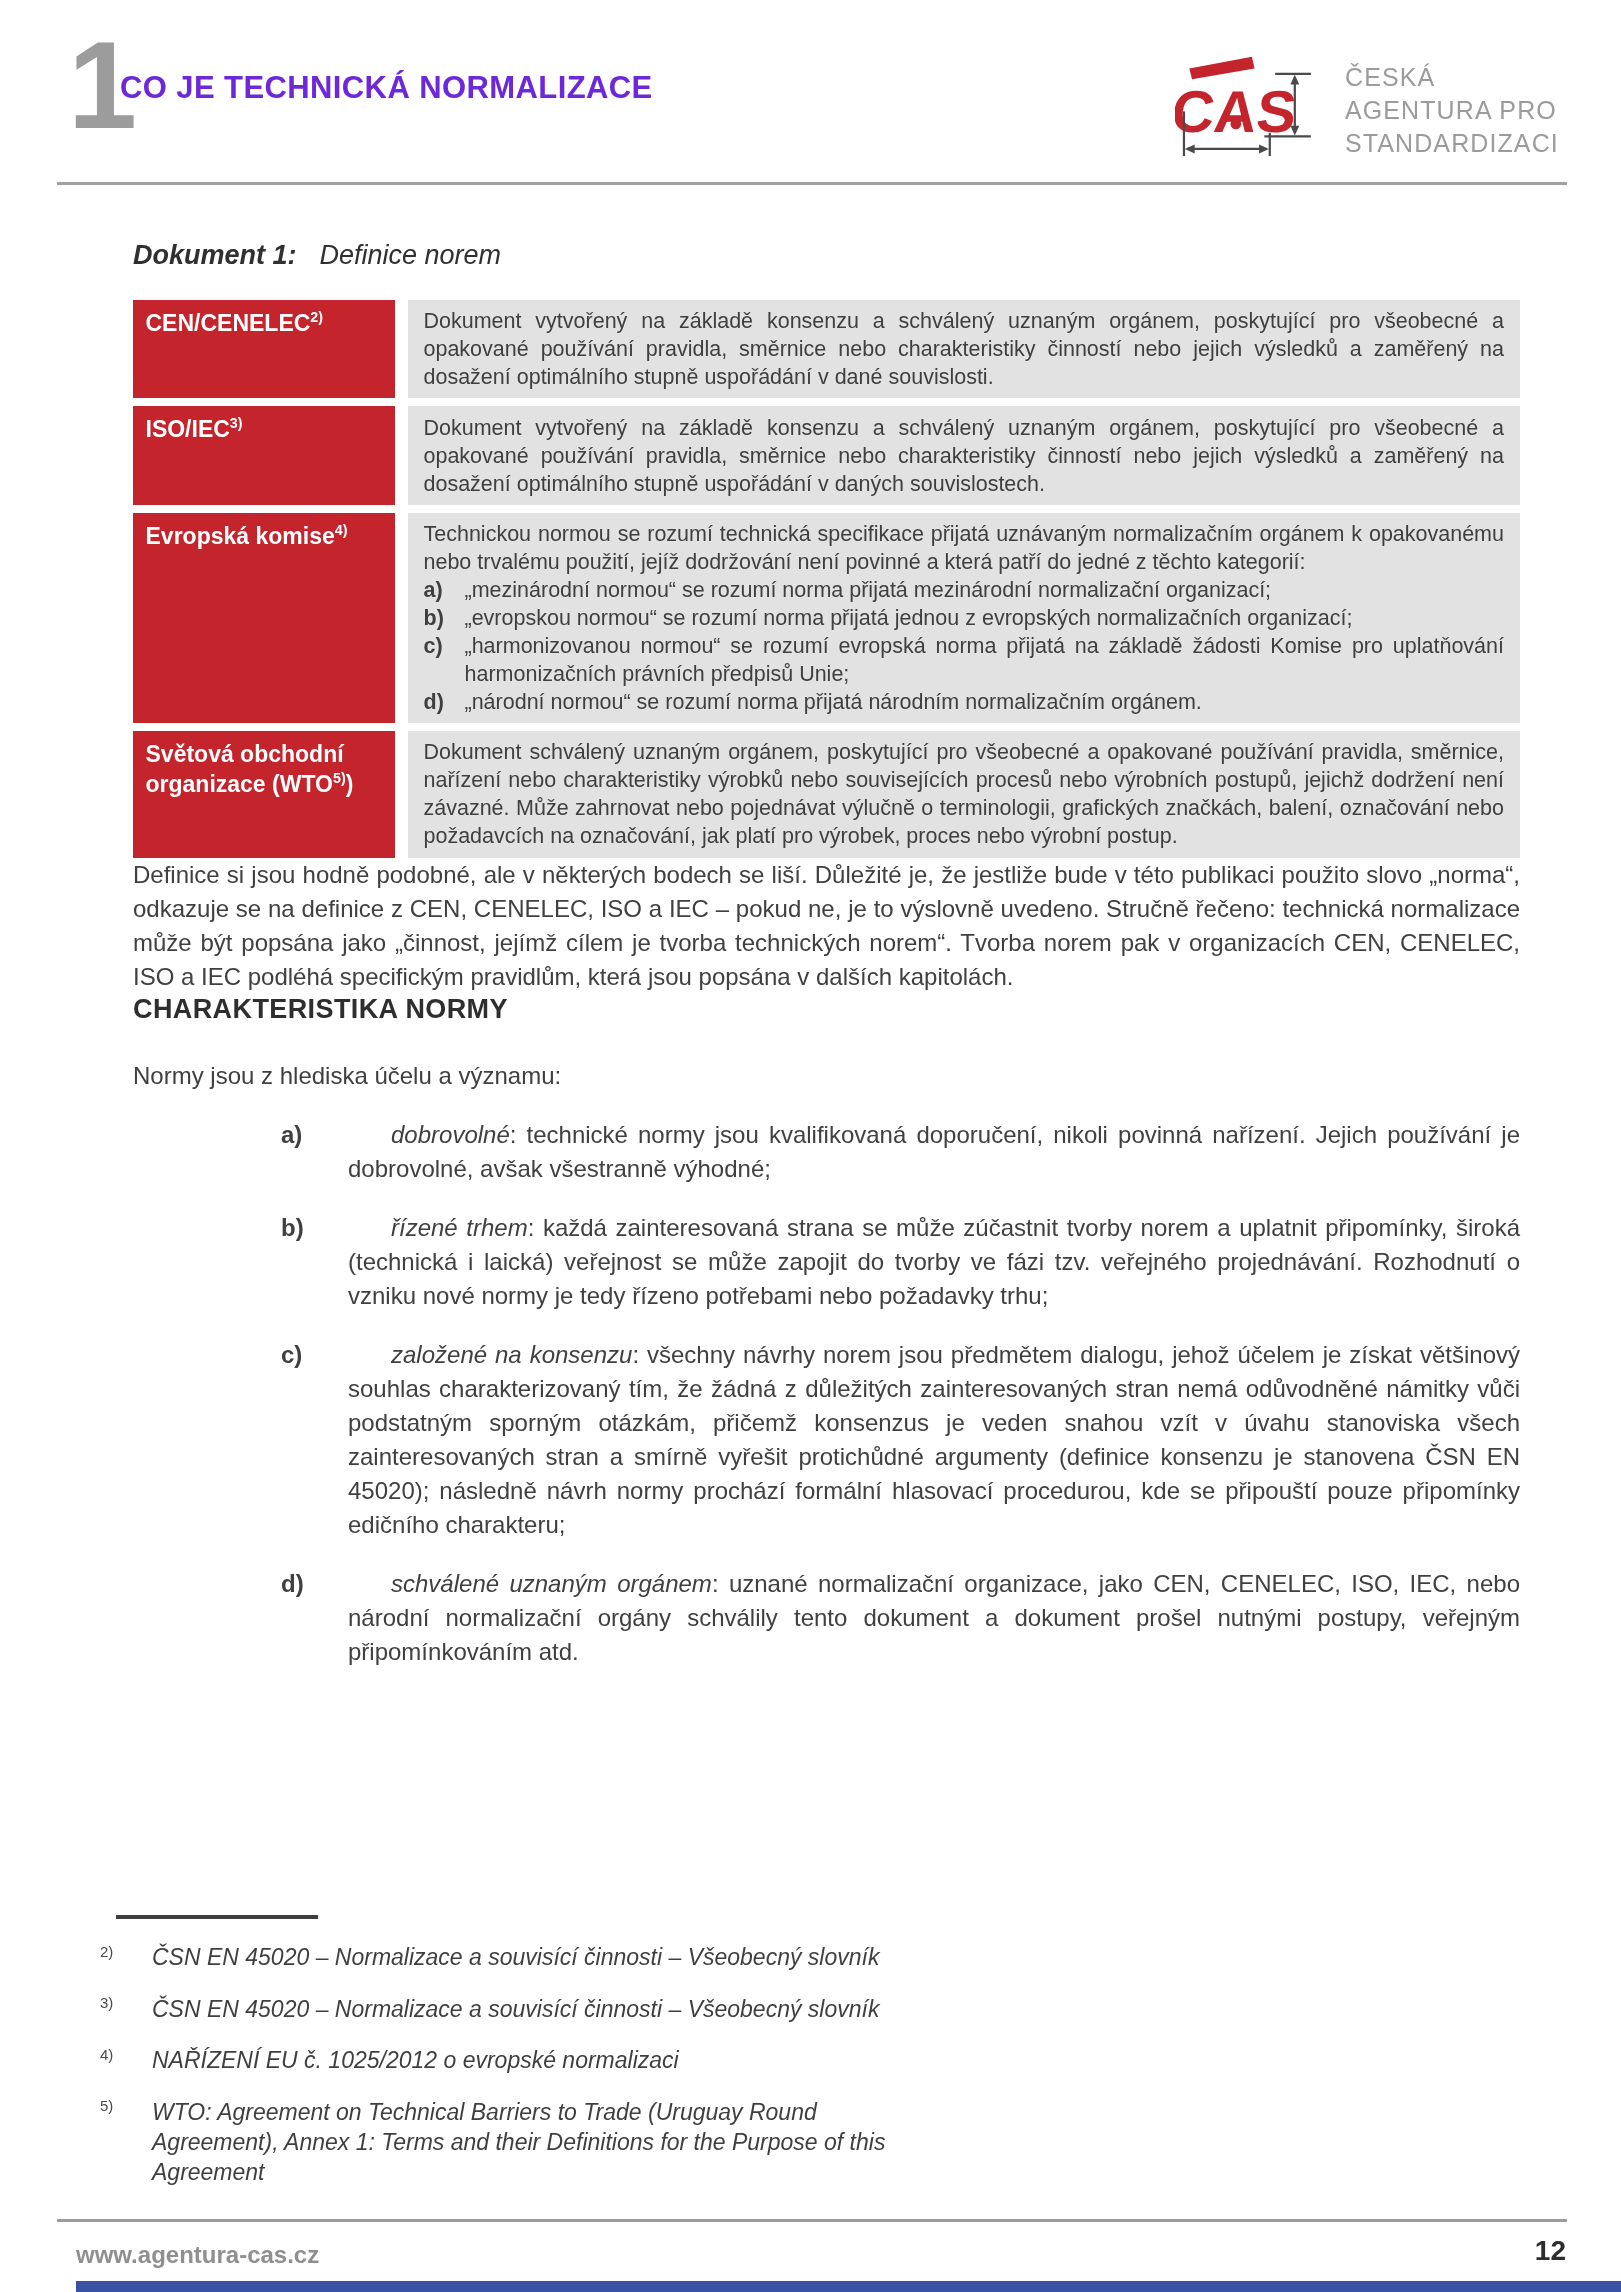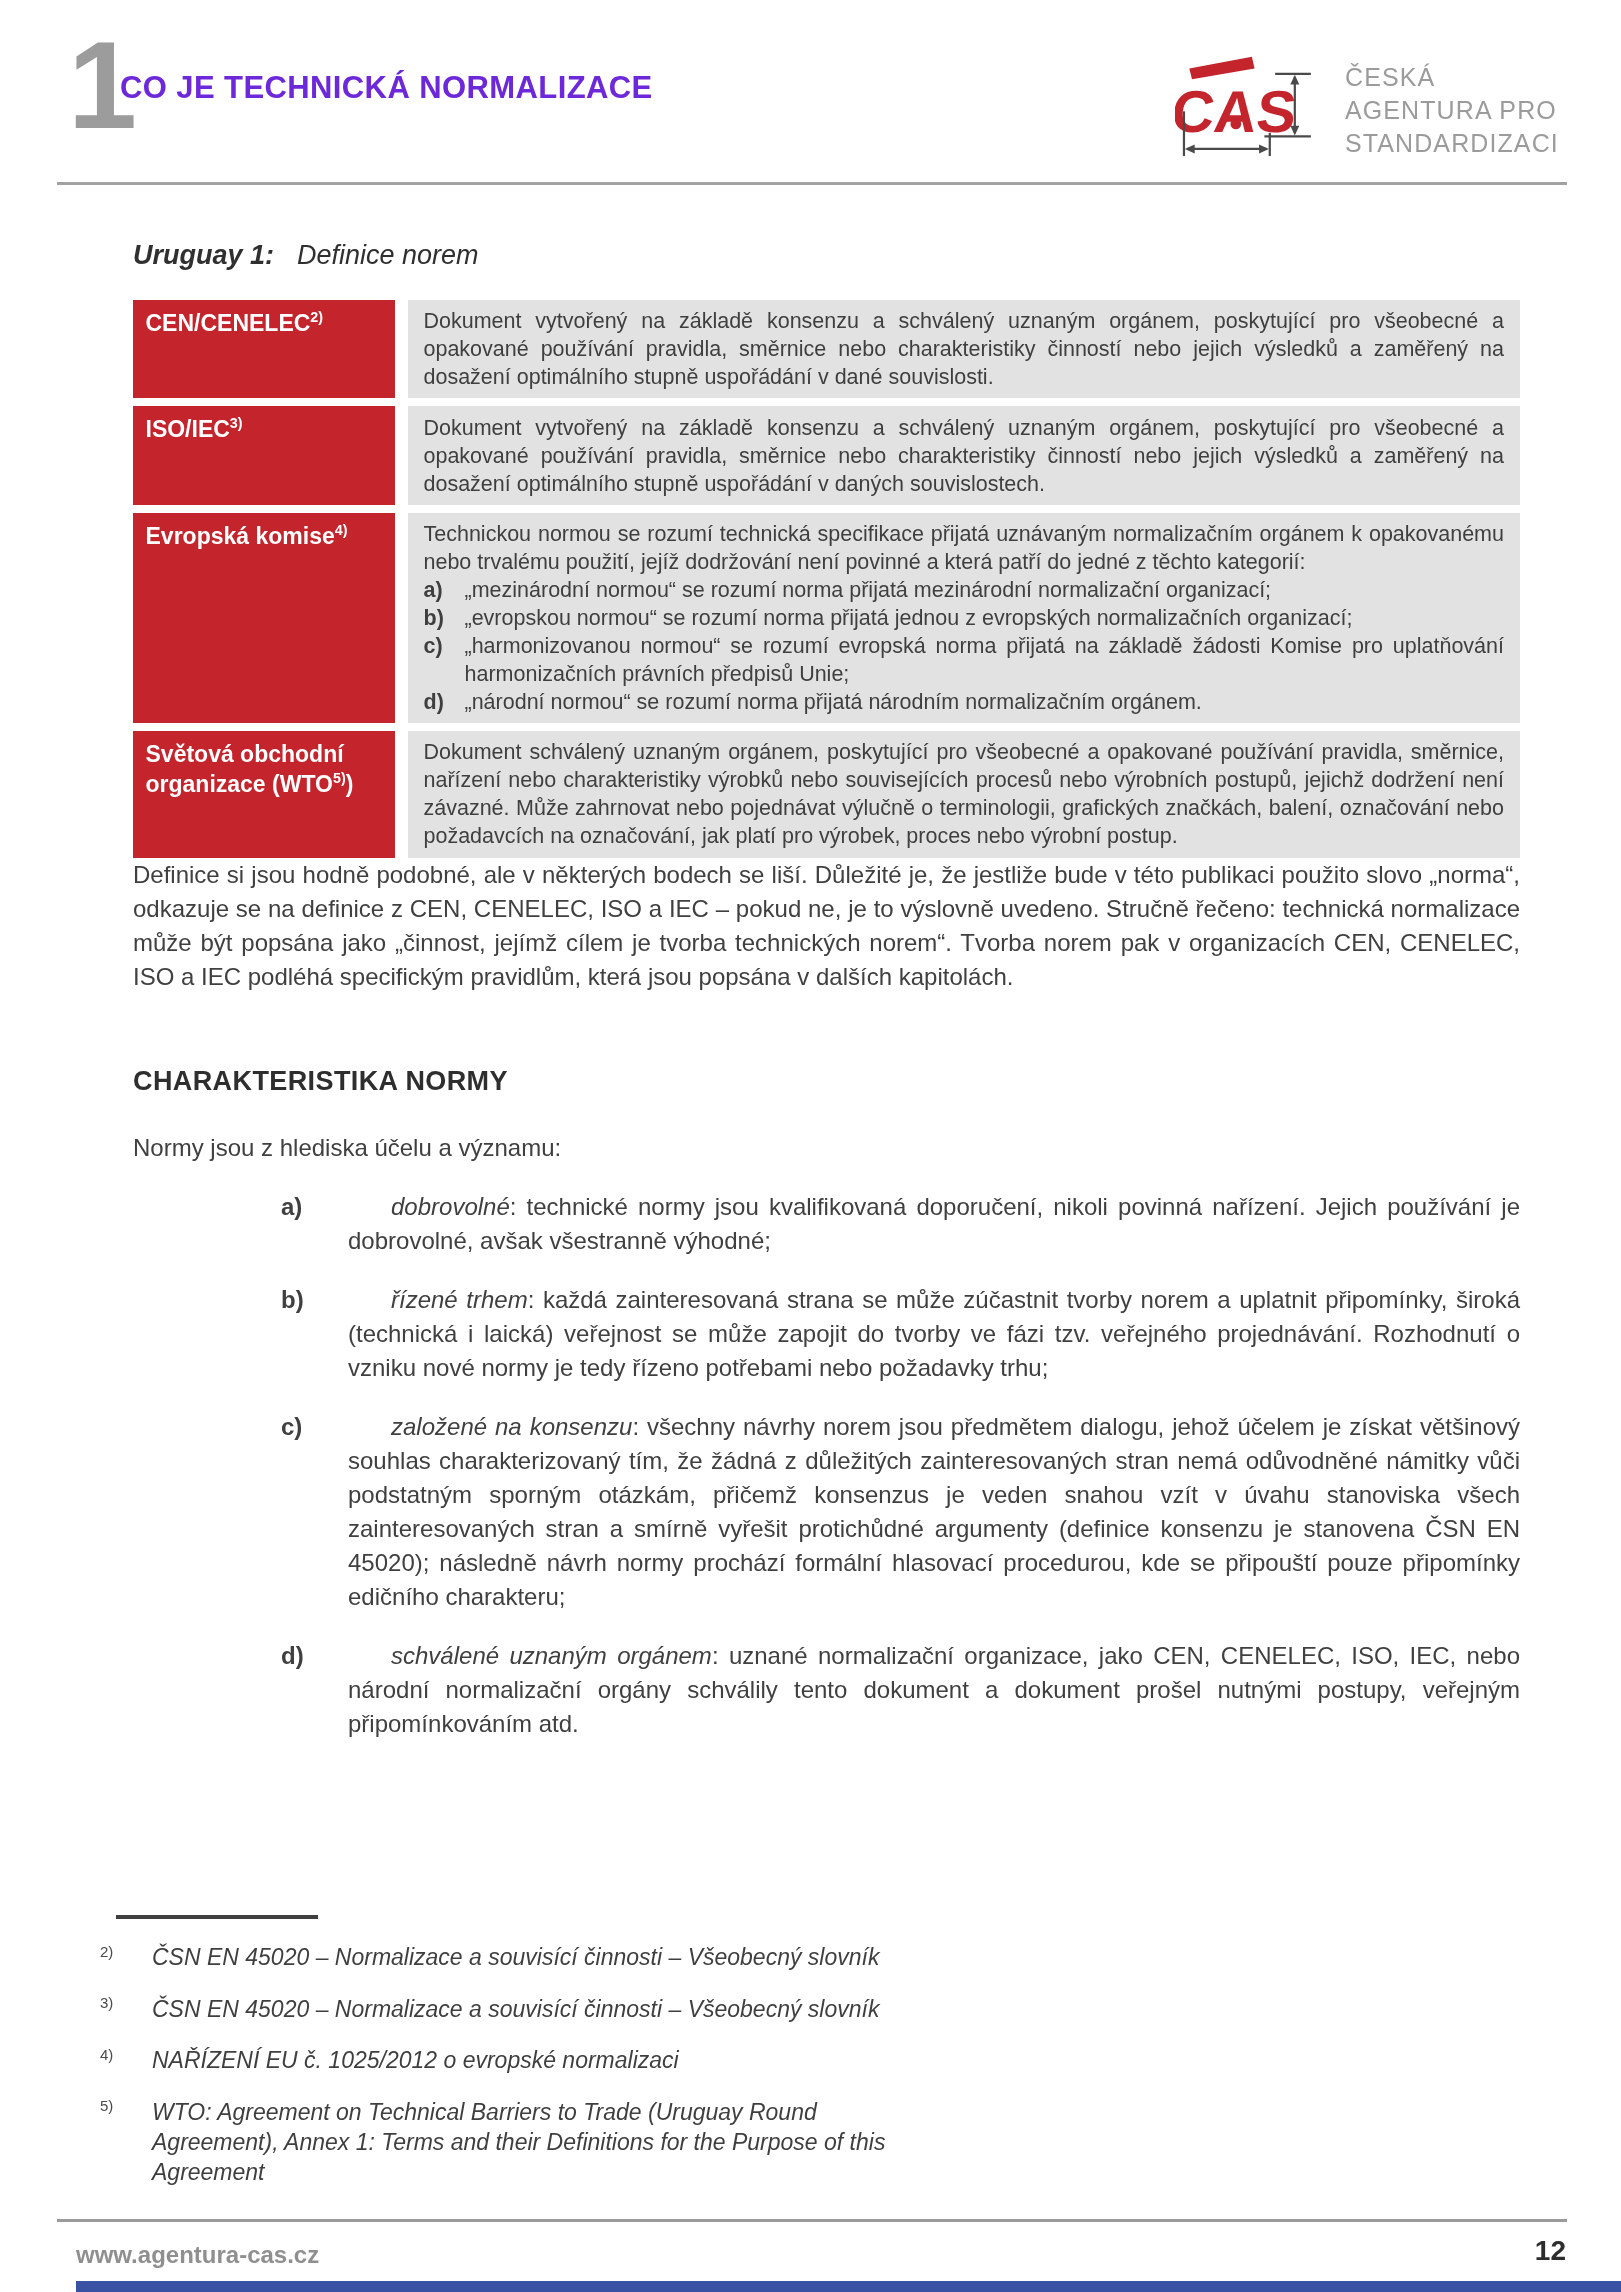--- a/index.html
+++ b/index.html
@@ -34,21 +34,21 @@
   .tlabel sup{font-size:14.3px;line-height:0;}
   .tcontent{
     flex:1;box-sizing:border-box;background:#e2e2e2;color:#3f3f3f;
     font-size:21.5px;line-height:28px;padding:7.2px 16px;text-align:justify;
   }
   .titem{display:flex;}
   .titem-label{flex:0 0 41px;font-weight:bold;}
   .titem-text{flex:1;text-align:justify;}
 
   .body-para{font-size:24px;line-height:34px;text-align:justify;color:#404040;}
-  .section-heading{margin-top:72px;font-size:27px;font-weight:bold;color:#2e2e2e;letter-spacing:0.4px;}
+  .section-heading{font-size:27px;font-weight:bold;color:#2e2e2e;letter-spacing:0.4px;}
   .list-intro{margin-top:34px;font-size:24px;line-height:34px;color:#404040;}
   .blist{margin-top:25px;}
   .bitem{display:flex;padding-left:148px;margin-bottom:25px;font-size:24px;line-height:34px;color:#404040;}
   .bitem-label{flex:0 0 67px;font-weight:bold;}
   .bitem-body{flex:1;text-align:justify;}
   .bitem-lead{font-style:italic;margin-left:43px;}
 
   
   .fn-sep{position:absolute;left:116px;top:1915px;width:202px;height:3.6px;background:#3f3f3f;}
   .footnotes{position:absolute;left:100px;top:1942px;}
@@ -97,21 +97,21 @@
       <div>AGENTURA PRO</div>
       <div>STANDARDIZACI</div>
     </div>
   </div>
 
   <div class="header-rule"></div>
 
   <div class="content">
 
     <div class="tbl-caption">
-      <span class="cap-label">Uruguay 1:</span><span>Definice norem</span>
+      <span class="cap-label">Dokument 1:</span><span>Definice norem</span>
     </div>
 
     <div class="tbl">
 
       <div class="trow">
         <div class="tlabel">
           <span>CEN/CENELEC</span><sup>2)</sup><span></span>
         </div>
         <div class="tcontent">Dokument vytvořený na základě konsenzu a schválený uznaným orgánem, poskytující pro všeobecné a opakované používání pravidla, směrnice nebo charakteristiky činností nebo jejich výsledků a zaměřený na dosažení optimálního stupně uspořádání v dané souvislosti.</div>
       </div>

